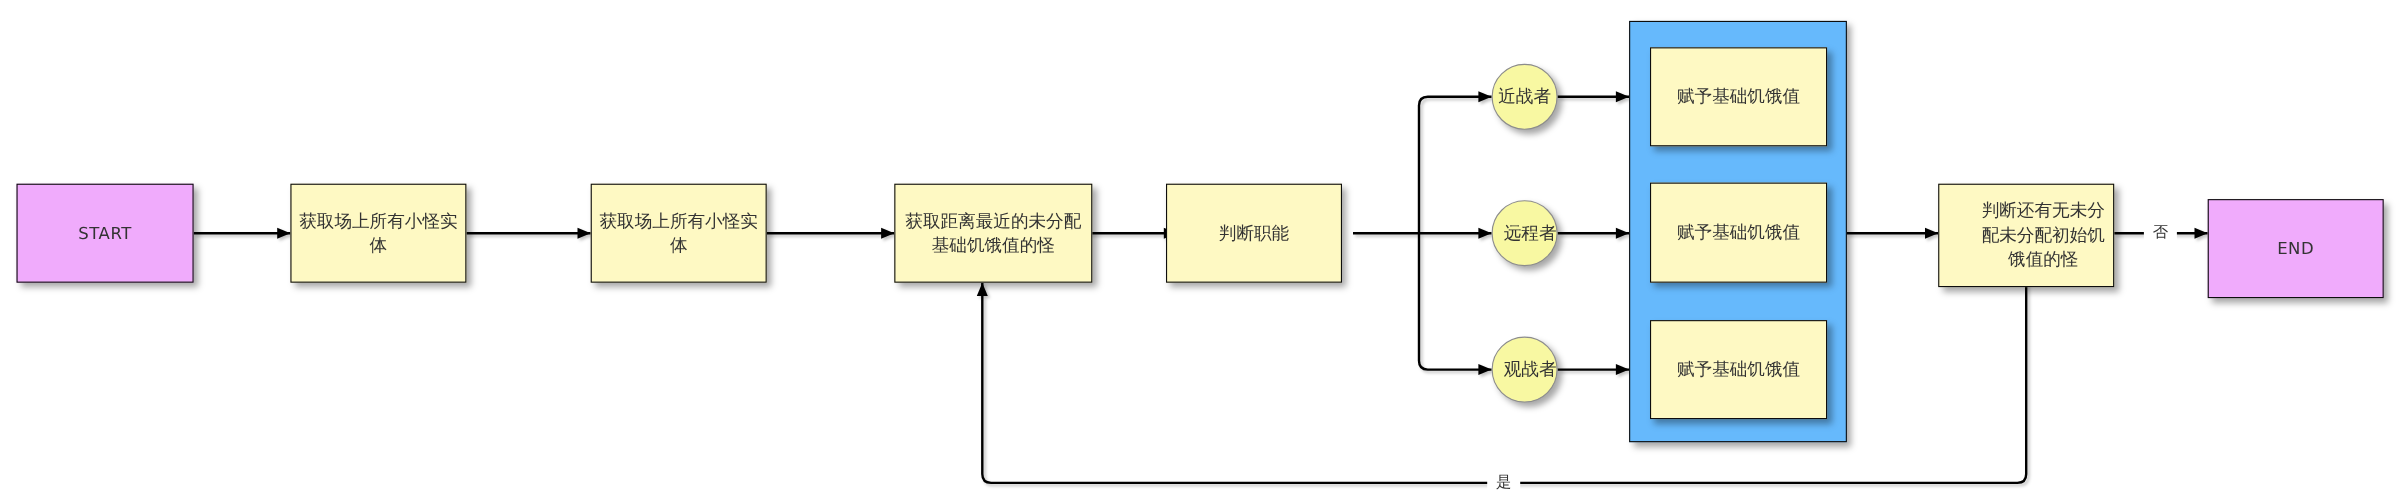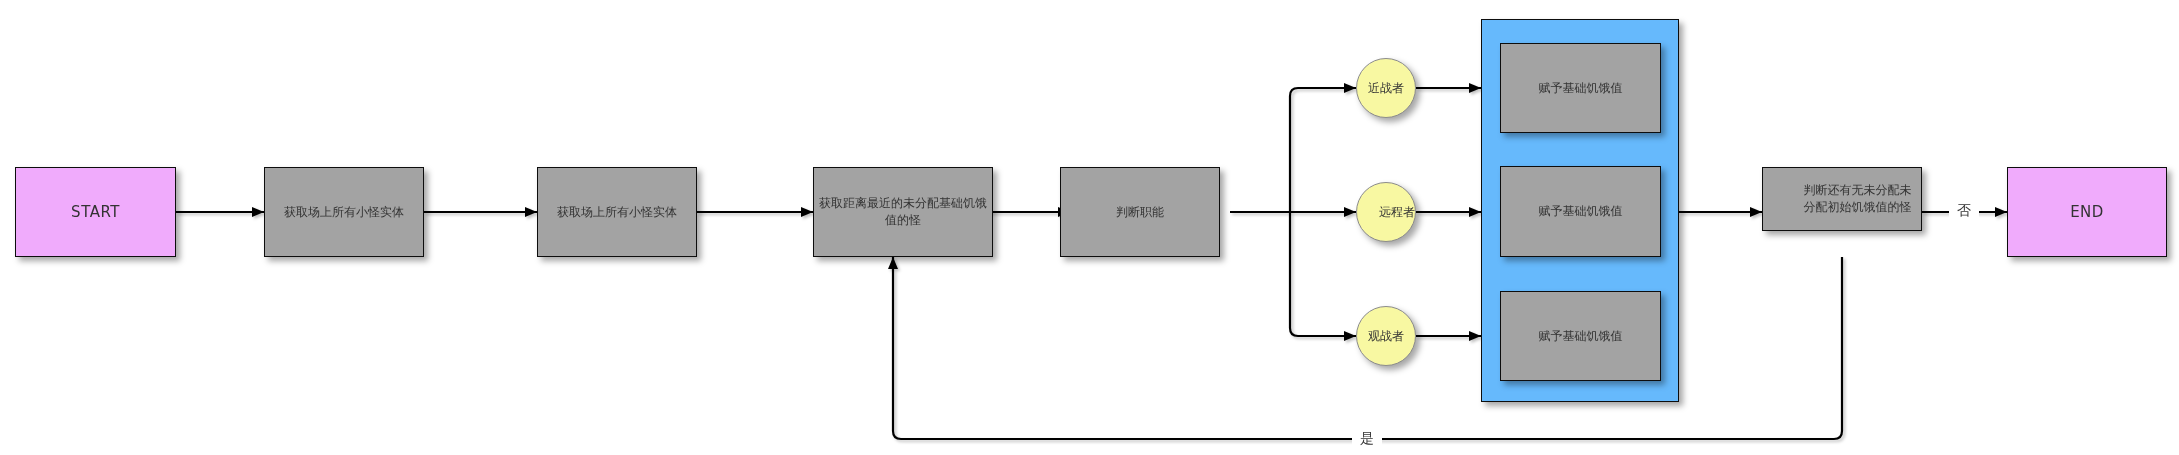--- a/index.html
+++ b/index.html
@@ -20,27 +20,27 @@
   svg.edges path { fill: none; stroke: #000000; stroke-width: 2.2px; stroke-linejoin: round; }
   .node {
     position: absolute;
     box-sizing: border-box;
     display: flex;
     align-items: center;
     justify-content: center;
     text-align: center;
     border: 1.5px solid #0d0d0d;
     color: #333333;
-    font-size: 12px;
+    font-size: 16px;
     line-height: 1.4;
     padding: 2px 5px;
     box-shadow: 4px 4px 6px rgba(0,0,0,0.35);
   }
   .terminal { background: #f0abfc; font-size: 15px; letter-spacing: 0.5px; }
-  .process  { background: #a3a3a3; }
+  .process  { background: #fef9c3; }
   .group-container {
     position: absolute;
     box-sizing: border-box;
     background: #66b9fc;
     border: 1.5px solid #0d0d0d;
     box-shadow: 4px 4px 6px rgba(0,0,0,0.35);
   }
   .circle {
     border-radius: 50%;
     background: #f8f8a2;
@@ -109,41 +109,41 @@
   </div>
 
   <div class="node circle" style="left:1356px; top:58px; width:60px; height:60px;">
     <span>近战者</span>
   </div>
 
   <div class="node circle" style="left:1356px; top:182px; width:60px; height:60px;justify-content:flex-end;">
     <span>远程者</span>
   </div>
 
-  <div class="node circle" style="left:1356px; top:306px; width:60px; height:60px;">
+  <div class="node circle" style="left:1356px; top:306px; width:60px; height:60px;justify-content:flex-end;">
     <span>观战者</span>
   </div>
 
   <div class="node process" style="left:1500px; top:43px; width:161px; height:90px;">
     <span>赋予基础饥饿值</span>
   </div>
 
   <div class="node process" style="left:1500px; top:166px; width:161px; height:91px;">
     <span>赋予基础饥饿值</span>
   </div>
 
   <div class="node process" style="left:1500px; top:291px; width:161px; height:90px;">
     <span>赋予基础饥饿值</span>
   </div>
 
-  <div class="node process" style="left:1762px; top:167px; width:160px; height:64px;padding-left:36px;">
+  <div class="node process" style="left:1762px; top:167px; width:160px; height:94px;padding-left:36px;">
     <span>判断还有无未分配未分配初始饥饿值的怪</span>
   </div>
 
-  <div class="node terminal" style="left:2007px; top:167px; width:160px; height:90px;">
+  <div class="node terminal" style="left:2007px; top:181px; width:160px; height:90px;">
     <span>END</span>
   </div>
 
   <span class="edge-label" style="left:1964px; top:211px;">否</span>
 
   <span class="edge-label" style="left:1367px; top:439px;">是</span>
 
 </div>
 
 </body></html>

